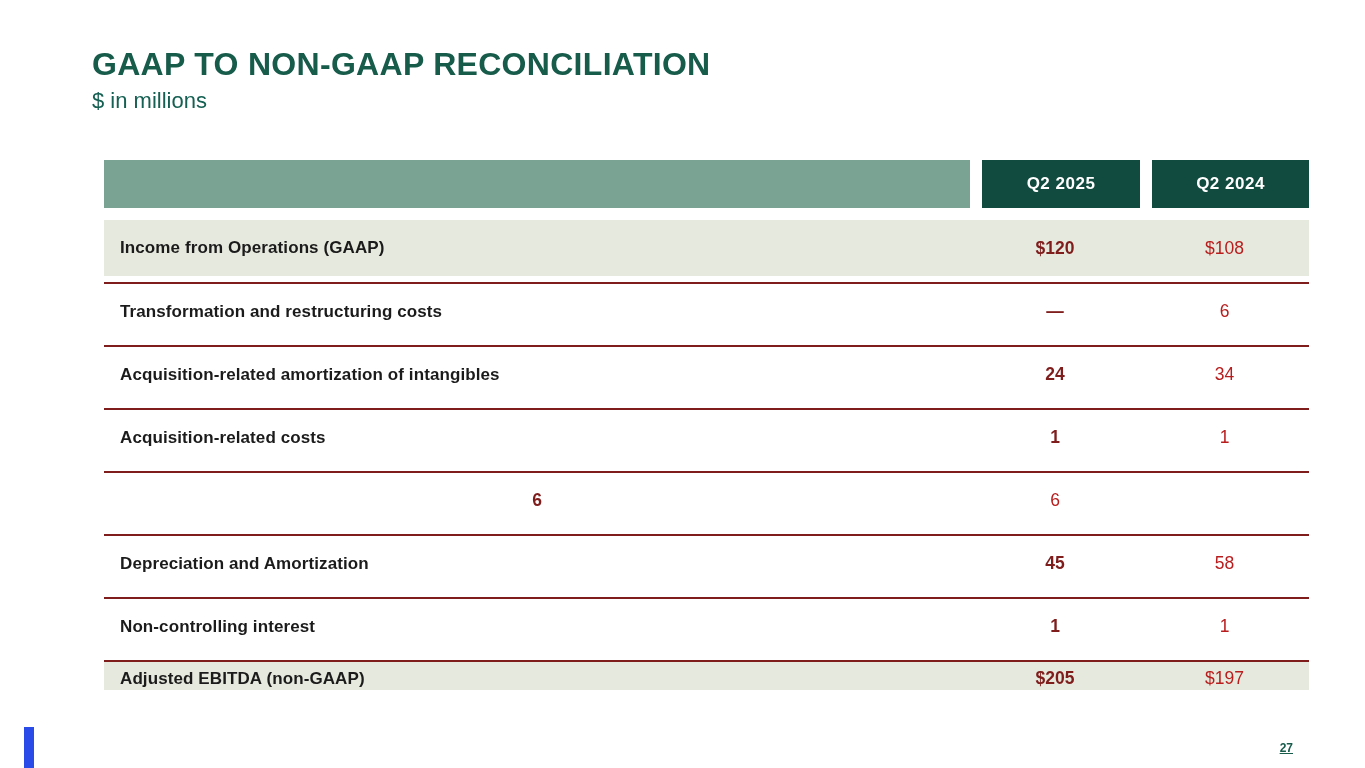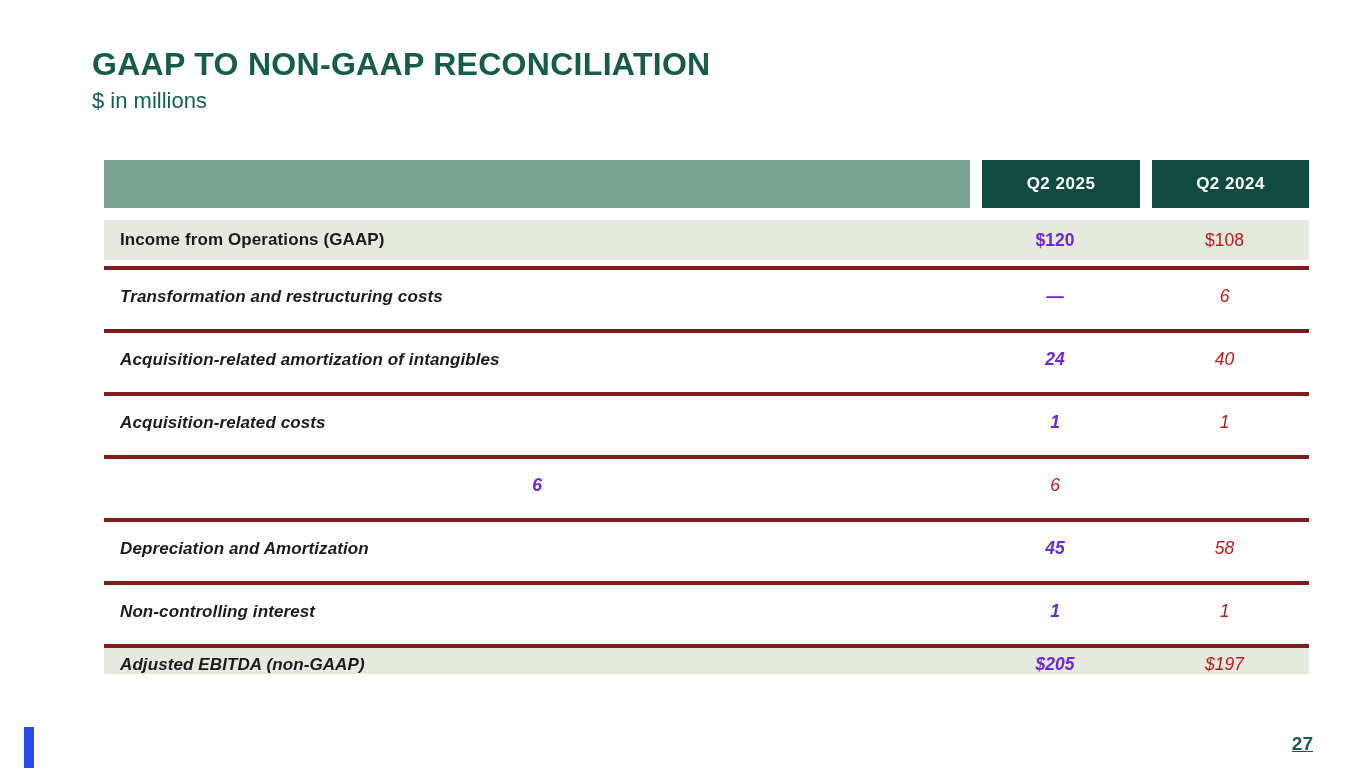--- a/index.html
+++ b/index.html
@@ -30,36 +30,36 @@
     background: #114A3E; color: #ffffff;
     font-weight: bold; font-size: 17px; letter-spacing: 0.5px;
     display: flex; align-items: center; justify-content: center;
   }
 
   .tbody { margin-top: 6px; }
   .tr {
     display: grid; grid-template-columns: 1fr 170px 169px;
     height: 57px; align-items: center; background: transparent;
   }
-  .tr + .tr { border-top: 4px solid #7f1d1d; font-style: italic; }
-  .tr.first { height: 40px; }
+  .tr + .tr { border-top: 2px solid #7f1d1d; }
+  .tr.first { height: 56px; }
   .tr.last { height: 30px; }
   .tr.highlight { background: #E6E9DD; }
 
   .td-label {
     font-weight: bold; font-size: 17px; color: #1B1B1B;
     padding-left: 10px; letter-spacing: 0.1px;
   }
   .td-val { text-align: center; font-size: 17.5px; }
-  .td-val.cur { font-weight: bold; color: #6d28d9; }
+  .td-val.cur { font-weight: bold; color: #7f1d1d; }
   .td-val.prev { font-weight: normal; color: #b91c1c; }
 
   .page-number {
-    position: absolute; right: 52px; bottom: 13px;
-    font-size: 19px; font-weight: bold; color: #175B4B; text-decoration: underline;
+    position: absolute; right: 72px; bottom: 13px;
+    font-size: 12px; font-weight: bold; color: #175B4B; text-decoration: underline;
   }
   .accent-bar {
     position: absolute; left: 0; bottom: 0;
     width: 10px; height: 41px; background: #2B4BE8;
   }
 </style>
 </head>
 <body>
 
 <div class="slide">
@@ -86,21 +86,21 @@
       <div class="tr">
         <div class="td-label">Transformation and restructuring costs</div>
         <div class="td-val cur">—</div>
         <div class="td-val prev">6</div>
       </div>
 
 
       <div class="tr">
         <div class="td-label">Acquisition-related amortization of intangibles</div>
         <div class="td-val cur">24</div>
-        <div class="td-val prev">40</div>
+        <div class="td-val prev">34</div>
       </div>
 
       <div class="tr">
         <div class="td-label">Acquisition-related costs</div>
         <div class="td-val cur">1</div>
         <div class="td-val prev">1</div>
       </div>
 
       <div class="tr">
         <div class="td-val cur">6</div>

